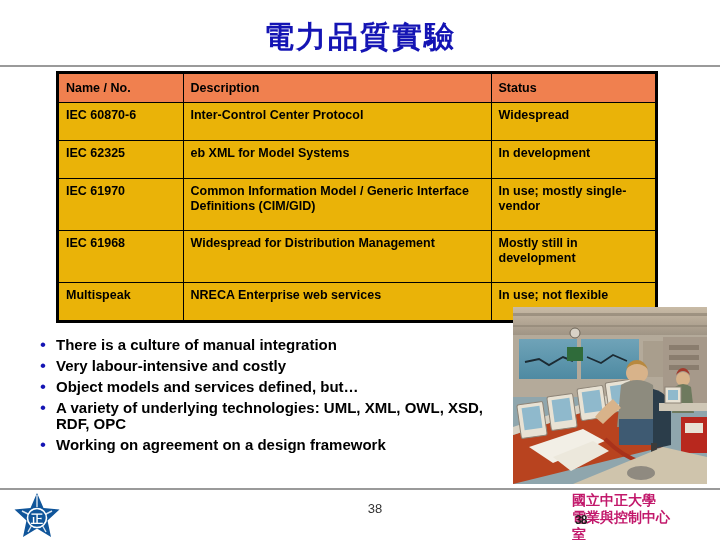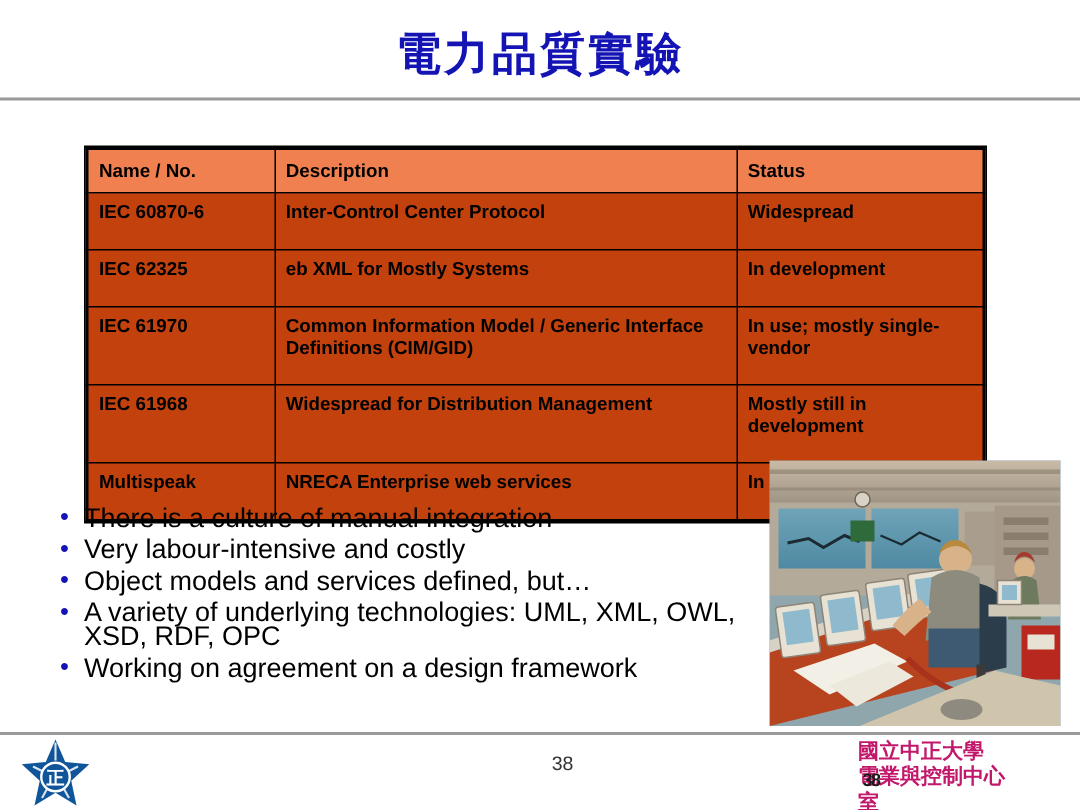--- a/index.html
+++ b/index.html
@@ -42,22 +42,21 @@
   #rule-bottom { top: 488px; }
 
   
   #standards-table {
     position: absolute;
     left: 57px;
     top: 72px;
     width: 598px;
     border-collapse: collapse;
     table-layout: fixed;
-    background: #c2410c;
-    margin-top: 26px;
+    background: #eab308;
   }
   #standards-table col.c1 { width: 125px; }
   #standards-table col.c2 { width: 308px; }
   #standards-table col.c3 { width: 165px; }
 
   #standards-table th,
   #standards-table td {
     border: 1px solid #000000;
     padding: 5px 7px 6px 7px;
     font-size: 12.5px;
@@ -102,22 +101,22 @@
     width: 16px;
     flex: 0 0 16px;
     color: #1414B4;
     font-size: 17px;
     line-height: 17px;
     text-align: left;
     padding-left: 2px;
   }
   .bullet-text {
     flex: 1 1 auto;
-    font-size: 18px;
-    font-weight: normal;
+    font-size: 15px;
+    font-weight: bold;
     color: #000000;
     line-height: 16px;
     padding-top: 1px;
   }
 
   
   #control-room-photo {
     position: absolute;
     left: 513px;
     top: 307px;
@@ -193,21 +192,21 @@
     </tr>
   </thead>
   <tbody>
     <tr>
       <td>IEC 60870-6</td>
       <td>Inter-Control Center Protocol</td>
       <td>Widespread</td>
     </tr>
     <tr>
       <td>IEC 62325</td>
-      <td>eb XML for Mostly Systems</td>
+      <td>eb XML for Model Systems</td>
       <td>In development</td>
     </tr>
     <tr class="tall">
       <td>IEC 61970</td>
       <td>Common Information Model / Generic Interface Definitions (CIM/GID)</td>
       <td>In use; mostly single-vendor</td>
     </tr>
     <tr class="tall">
       <td>IEC 61968</td>
       <td>Widespread for Distribution Management</td>

